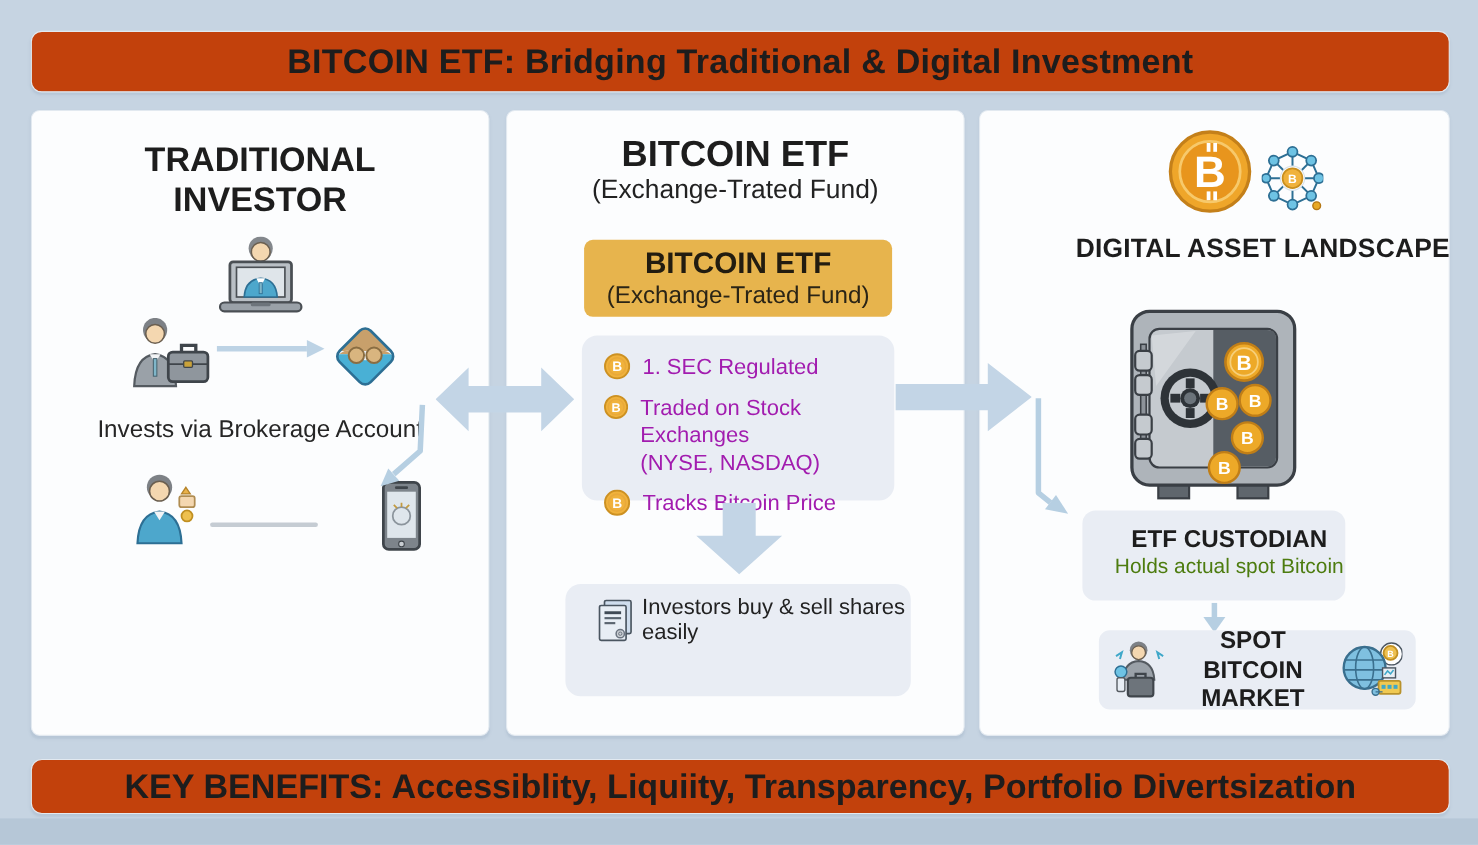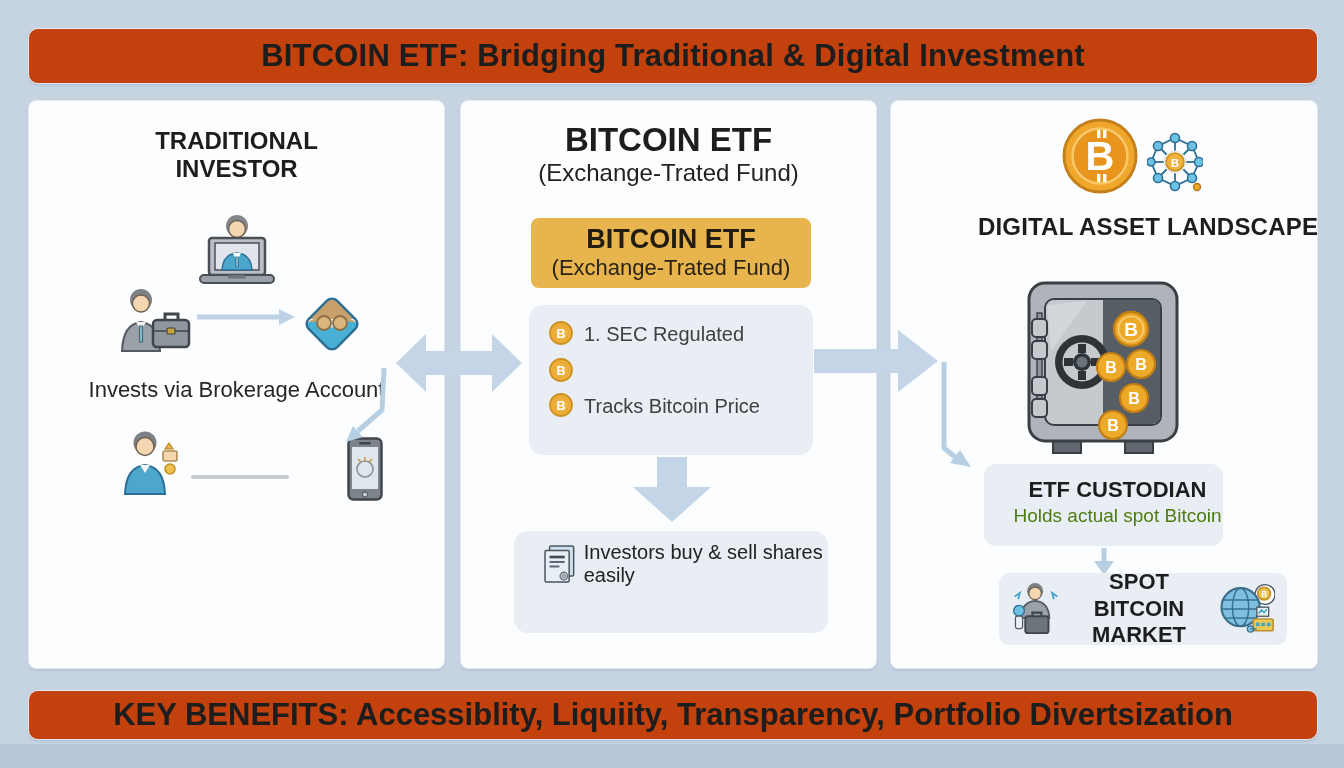--- a/index.html
+++ b/index.html
@@ -21,31 +21,31 @@
   }
   .pre{white-space:pre-line;}
   .center{text-align:center;}
   #title-bar{left:28px;top:28px;width:1288px;height:54px;}
   #title-bar .t{font-size:31px;font-weight:800;letter-spacing:.2px;}
   #footer-bar{left:28px;top:690px;width:1288px;height:48px;}
   #footer-bar .t{font-size:31px;font-weight:800;}
   #panel-left{left:28px;top:100px;width:415px;height:567px;}
   #panel-mid{left:460px;top:100px;width:415px;height:567px;}
   #panel-right{left:890px;top:100px;width:426px;height:567px;}
-  .panel-title{font-size:24px;font-weight:800;line-height:1.18;width:100%;}
+  .panel-title{font-size:31px;font-weight:800;line-height:1.18;width:100%;}
   .caption{font-size:22px;color:#262626;}
   .gold-box{
     background:#e7b44d;border-radius:8px;text-align:center;
     padding-top:6px;box-sizing:border-box;
   }
   .gold-box .gt{font-size:27px;font-weight:800;color:#221c10;}
   .gold-box .gs{font-size:22px;color:#2a2416;}
   .soft-box{background:#e9edf4;border-radius:14px;box-sizing:border-box;padding-left:28px;}
   .feature-row{display:flex;align-items:flex-start;gap:11px;margin-bottom:11px;}
-  .feature-text{font-size:20px;line-height:1.25;color:#404040;white-space:pre-line;padding-top:1px;}
+  .feature-text{font-size:20px;line-height:1.25;color:#a21caf;white-space:pre-line;padding-top:1px;}
   .mid-title{font-size:33px;font-weight:800;width:100%;}
   .mid-sub{font-size:24px;color:#222;width:100%;}
   .shares-title{font-size:23px;font-weight:800;width:100%;}
   .shares-row{display:flex;align-items:center;justify-content:center;gap:7px;}
   .shares-caption{font-size:20px;color:#222;}
   .right-title{font-size:24px;font-weight:800;width:100%;letter-spacing:.2px;padding-left:44px;}
   .cust-title{font-size:22px;font-weight:800;}
   .cust-caption{font-size:19px;color:#4d7c0f;margin-top:2px;}
   .market-box{display:flex;align-items:center;justify-content:space-between;
     padding:0 12px;box-sizing:border-box;}
@@ -152,20 +152,22 @@
         <text x="12" y="16.6" text-anchor="middle" font-size="12.5" font-weight="bold" fill="#ffffff">B</text>
       </svg>
       <div class="feature-text">1. SEC Regulated</div>
     </div>
     <div class="feature-row">
       <svg width="24" height="24" viewBox="0 0 24 24">
         <circle cx="12" cy="12" r="11" fill="#f0b23c" stroke="#cd9122" stroke-width="1.8"></circle>
         <circle cx="12" cy="12" r="7.8" fill="none" stroke="#e9a93a" stroke-width="1.4"></circle>
         <text x="12" y="16.6" text-anchor="middle" font-size="12.5" font-weight="bold" fill="#ffffff">B</text>
       </svg>
+      <div class="feature-text">Traded on Stock Exchanges
+(NYSE, NASDAQ)</div>
     </div>
     <div class="feature-row">
       <svg width="24" height="24" viewBox="0 0 24 24">
         <circle cx="12" cy="12" r="11" fill="#f0b23c" stroke="#cd9122" stroke-width="1.8"></circle>
         <circle cx="12" cy="12" r="7.8" fill="none" stroke="#e9a93a" stroke-width="1.4"></circle>
         <text x="12" y="16.6" text-anchor="middle" font-size="12.5" font-weight="bold" fill="#ffffff">B</text>
       </svg>
       <div class="feature-text">Tracks Bitcoin Price</div>
     </div>
   </div>

